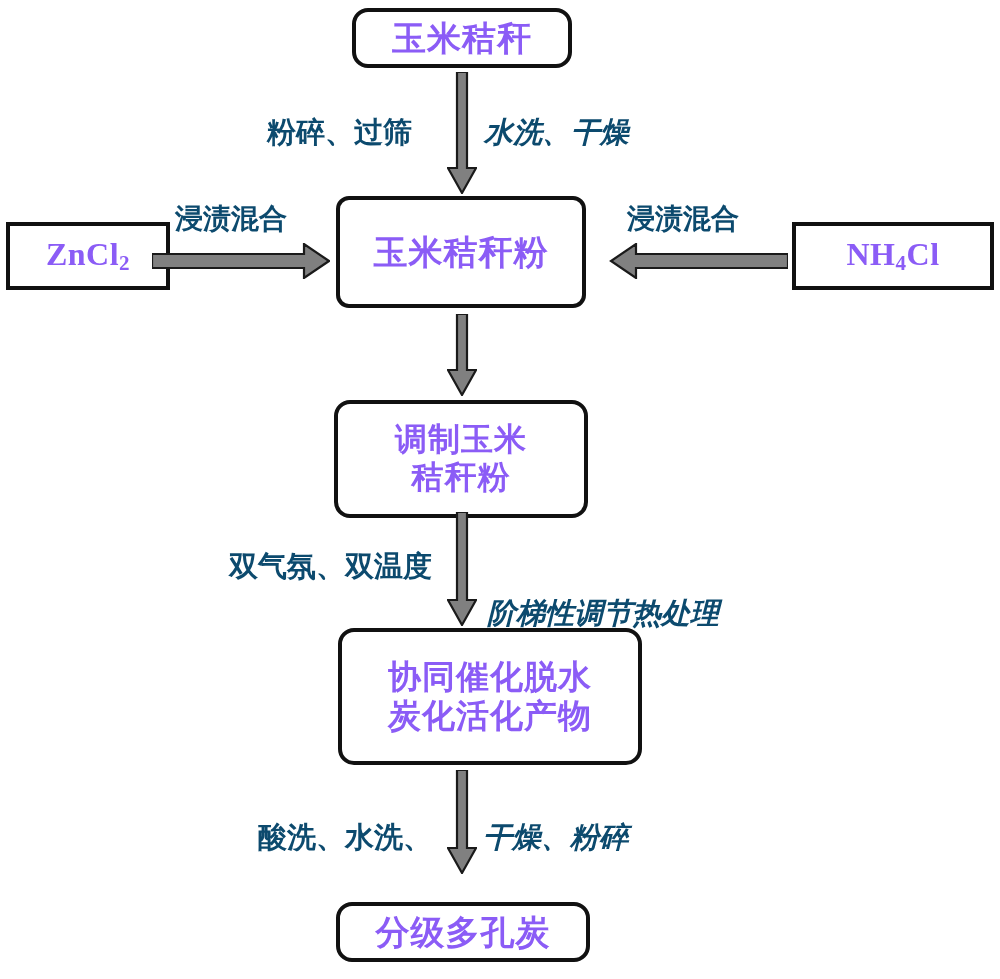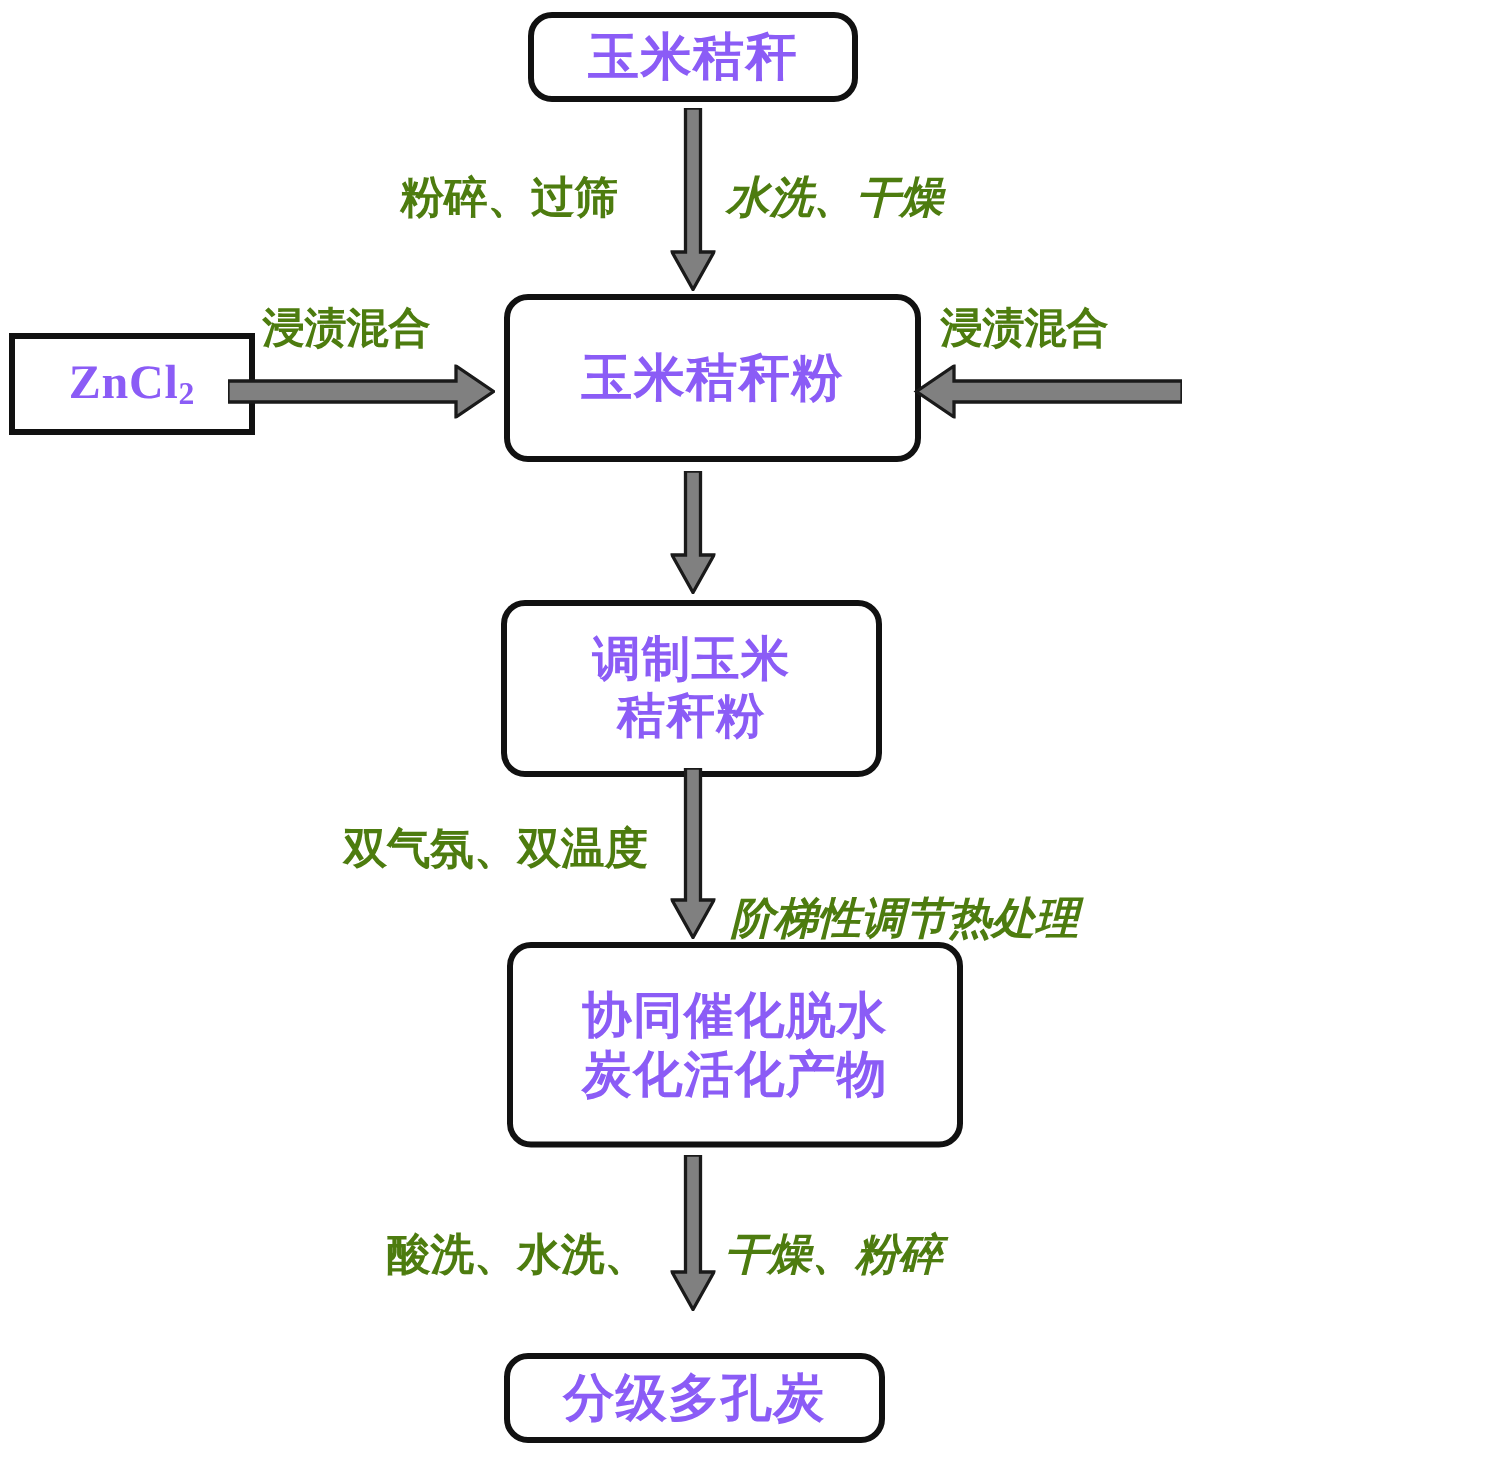--- a/index.html
+++ b/index.html
@@ -57,21 +57,21 @@
     position: absolute;
     line-height: 0;
   }
   .arrow svg { display: block; }
 
   
   .edge-label {
     position: absolute;
     font-family: "Liberation Sans", "DejaVu Sans", sans-serif;
     font-weight: 700;
-    color: #4d7c0f;
+    color: #0c4a6e;
     white-space: nowrap;
     line-height: 1;
   }
   .edge-label.right-of { text-align: left; font-style: italic; }
   .edge-label.left-of  { text-align: right; }
 </style>
 </head>
 <body>
 
 <div id="canvas">
@@ -81,35 +81,38 @@
   </div>
 
   <div class="arrow" style="left:447px; top:72px;">
     <svg width="30" height="122" viewBox="0 0 30 122">
       <polygon points="10,0 20,0 20,96 29,96 15,121 1,96 10,96" fill="#808080" stroke="#1a1a1a" stroke-width="2.2" stroke-linejoin="miter"></polygon>
     </svg>
   </div>
   <div class="edge-label left-of" style="left:222px; top:118px; width:190px; font-size:29px;">粉碎、过筛</div>
   <div class="edge-label right-of" style="left:484px; top:118px; width:230px; font-size:29px;">水洗、干燥</div>
 
-  <div class="node rounded" style="left:336px; top:196px; width:278px; height:112px; font-size:34px;">
+  <div class="node rounded" style="left:336px; top:196px; width:250px; height:112px; font-size:34px;border-radius:13px;">
     <span class="label">玉米秸秆粉</span>
   </div>
 
   <div class="node sharp reagent" style="left:6px; top:222px; width:164px; height:68px; font-size:32px;">
     <span class="label">ZnCl<sub>2</sub></span>
   </div>
 
   <div class="arrow" style="left:152px; top:243px;">
     <svg width="178" height="36" viewBox="0 0 178 36">
       <polygon points="0,11 152,11 152,1 177,18 152,35 152,25 0,25" fill="#808080" stroke="#1a1a1a" stroke-width="2.2" stroke-linejoin="miter"></polygon>
     </svg>
   </div>
   <div class="edge-label" style="left:175px; top:205px; font-size:28px;">浸渍混合</div>
 
+  <div class="node sharp reagent" style="left:792px; top:222px; width:202px; height:68px; font-size:32px;">
+    <span class="label">NH<sub>4</sub>Cl</span>
+  </div>
 
   <div class="arrow" style="left:604px; top:243px;">
     <svg width="184" height="36" viewBox="0 0 184 36">
       <polygon points="184,11 32,11 32,1 7,18 32,35 32,25 184,25" fill="#808080" stroke="#1a1a1a" stroke-width="2.2" stroke-linejoin="miter"></polygon>
     </svg>
   </div>
   <div class="edge-label" style="left:627px; top:205px; font-size:28px;">浸渍混合</div>
 
   <div class="arrow" style="left:447px; top:314px;">
     <svg width="30" height="82" viewBox="0 0 30 82">

